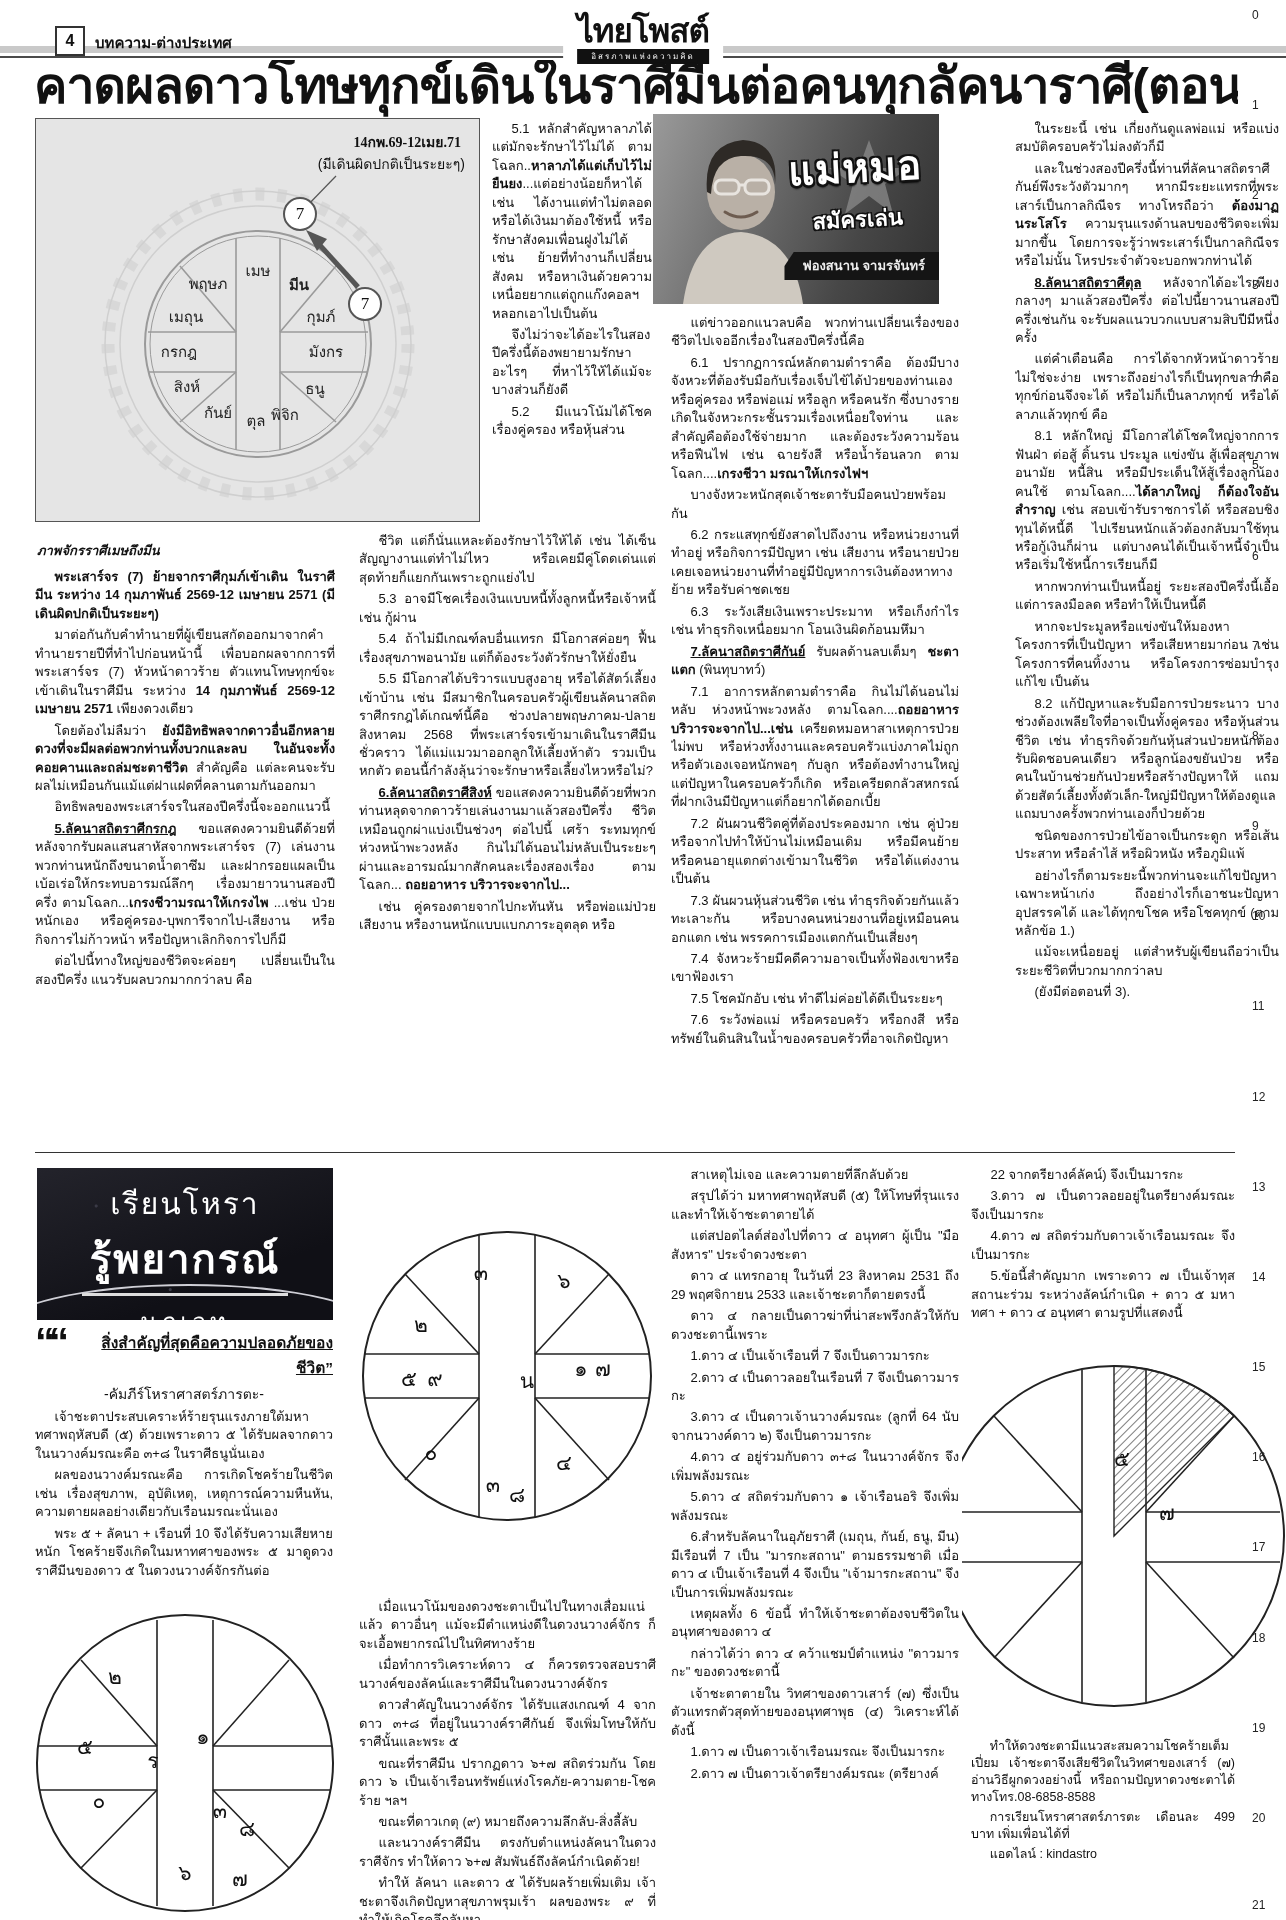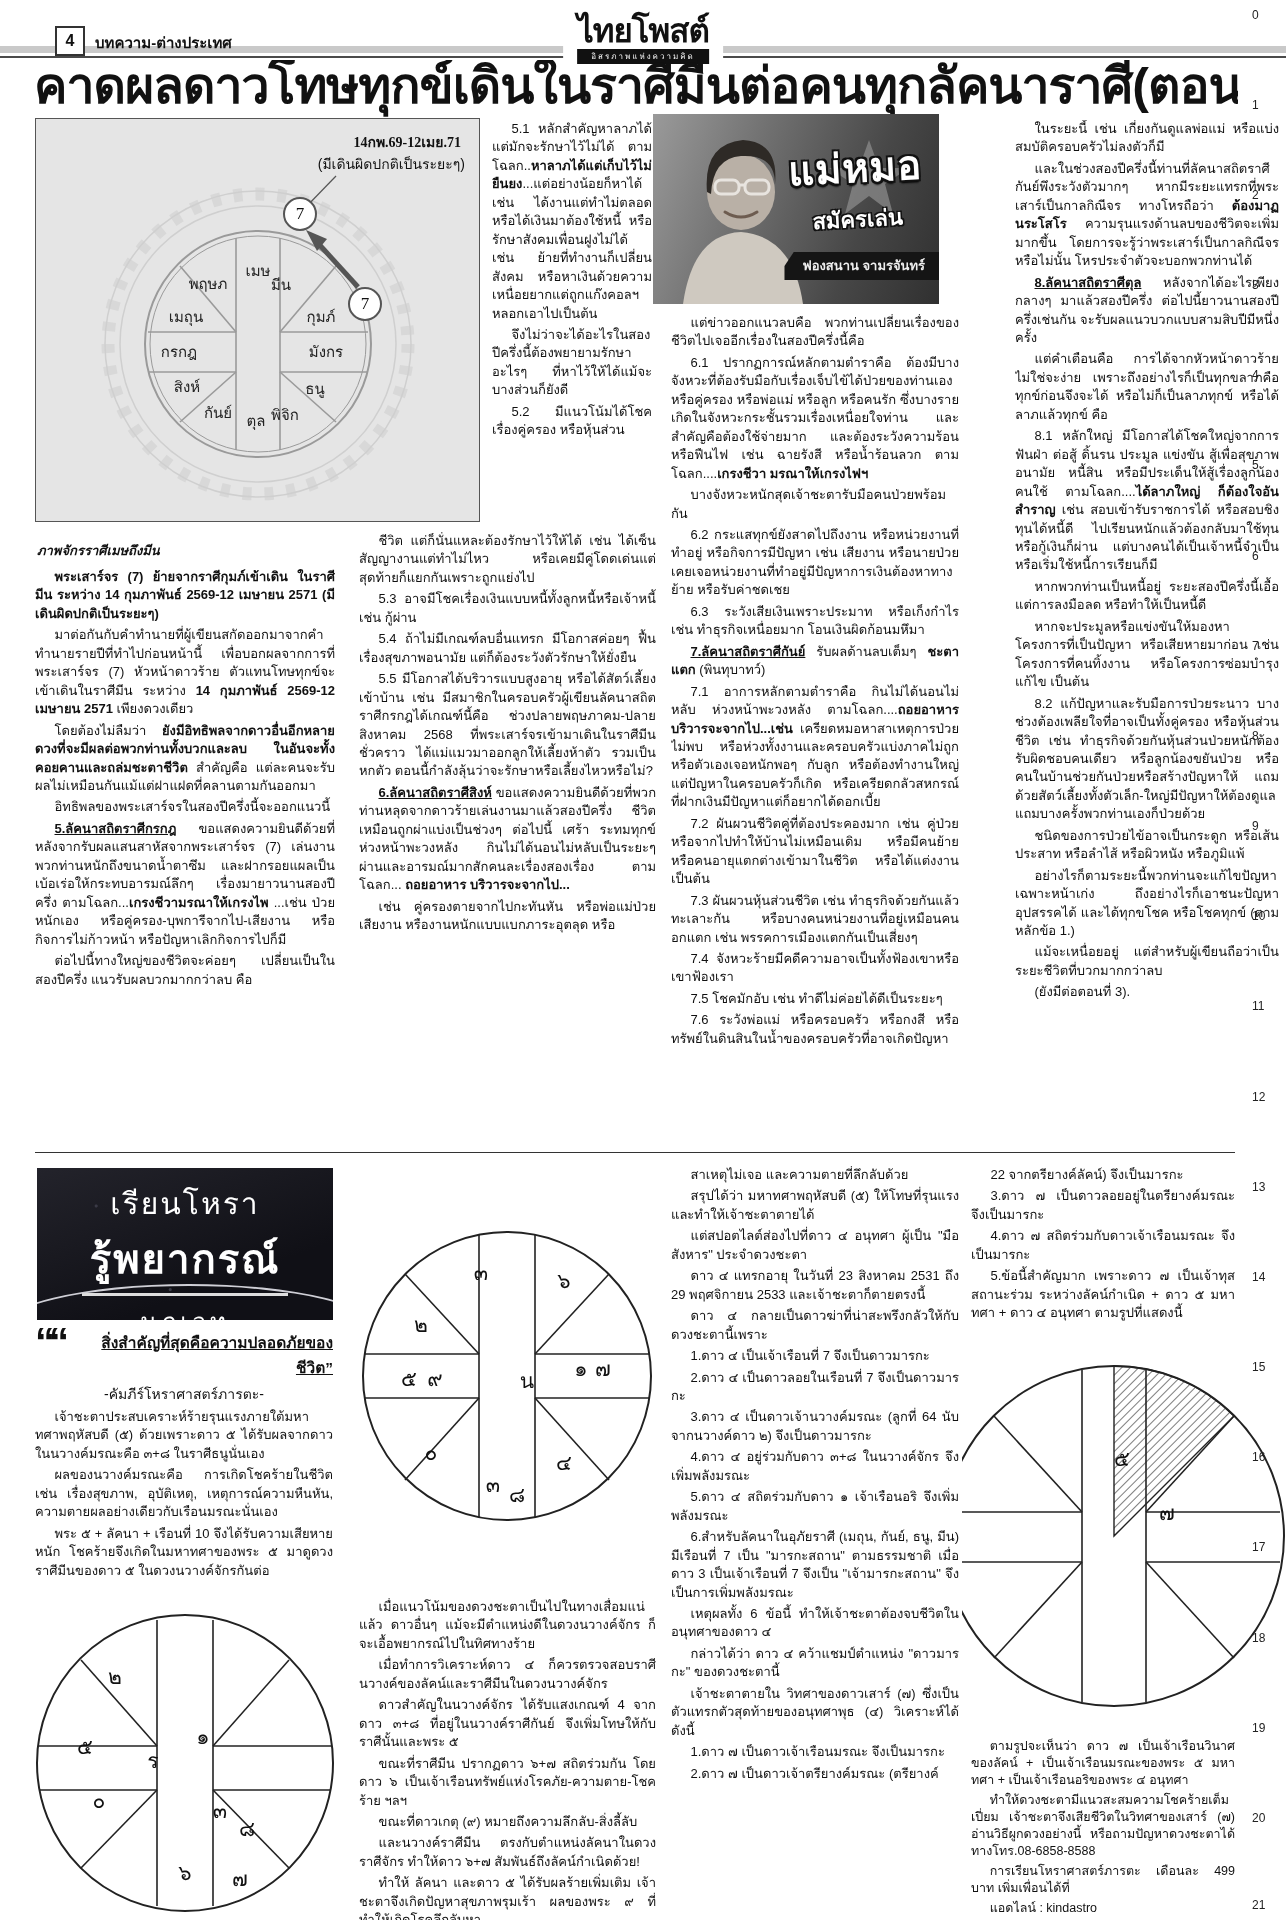--- a/index.html
+++ b/index.html
@@ -105,21 +105,21 @@
       <line x1="300" y1="57" x2="268" y2="90" stroke="#555" stroke-width="1.2"></line>
       <line x1="322" y1="168" x2="281" y2="123" stroke="#555" stroke-width="5"></line>
       <polygon points="270,111 291,120 281,132" fill="#555"></polygon>
     </svg>
     <div id="zodiac-date">14กพ.69-12เมย.71</div>
     <div id="zodiac-note">(มีเดินผิดปกติเป็นระยะๆ)</div>
     <div class="circled7" style="left:247px;top:78px;">7</div>
     <div class="circled7" style="left:312px;top:168px;">7</div>
     <div>
         <span class="zlabel" style="position: absolute; left: 222px; top: 152px;">เมษ</span>
-        <span class="zlabel" style="position: absolute; left: 245px; top: 166px;">มีน</span>
+        <span class="zlabel" style="position: absolute; left: 263px; top: 166px; font-weight: bold;">มีน</span>
         <span class="zlabel" style="position: absolute; left: 285px; top: 198px;">กุมภ์</span>
         <span class="zlabel" style="position: absolute; left: 290px; top: 233px;">มังกร</span>
         <span class="zlabel" style="position: absolute; left: 279px; top: 270px;">ธนู</span>
         <span class="zlabel" style="position: absolute; left: 249px; top: 296px;">พิจิก</span>
         <span class="zlabel" style="position: absolute; left: 220px; top: 302px;">ตุล</span>
         <span class="zlabel" style="position: absolute; left: 182px; top: 294px;">กันย์</span>
         <span class="zlabel" style="position: absolute; left: 151px; top: 268px;">สิงห์</span>
         <span class="zlabel" style="position: absolute; left: 143px; top: 233px;">กรกฎ</span>
         <span class="zlabel" style="position: absolute; left: 150px; top: 198px;">เมถุน</span>
         <span class="zlabel" style="position: absolute; left: 172px; top: 165px;">พฤษภ</span>
@@ -291,21 +291,21 @@
       <p class="para">สาเหตุไม่เจอ และความตายที่ลึกลับด้วย</p>
       <p class="para">สรุปได้ว่า มหาทศาพฤหัสบดี (๕) ให้โทษที่รุนแรงและทำให้เจ้าชะตาตายได้</p>
       <p class="para">แต่สปอตไลต์ส่องไปที่ดาว ๔ อนุทศา ผู้เป็น "มือสังหาร" ประจำดวงชะตา</p>
       <p class="para">ดาว ๔ แทรกอายุ ในวันที่ 23 สิงหาคม 2531 ถึง 29 พฤศจิกายน 2533 และเจ้าชะตาก็ตายตรงนี้</p>
       <p class="para">ดาว ๔ กลายเป็นดาวฆ่าที่น่าสะพรึงกลัวให้กับดวงชะตานี้เพราะ</p>
       <p class="para">1.ดาว ๔ เป็นเจ้าเรือนที่ 7 จึงเป็นดาวมารกะ</p>
       <p class="para">2.ดาว ๔ เป็นดาวลอยในเรือนที่ 7 จึงเป็นดาวมารกะ</p>
       <p class="para">3.ดาว ๔ เป็นดาวเจ้านวางค์มรณะ (ลูกที่ 64 นับจากนวางค์ดาว ๒) จึงเป็นดาวมารกะ</p>
       <p class="para">4.ดาว ๔ อยู่ร่วมกับดาว ๓+๘ ในนวางค์จักร จึงเพิ่มพลังมรณะ</p>
       <p class="para">5.ดาว ๔ สถิตร่วมกับดาว ๑ เจ้าเรือนอริ จึงเพิ่มพลังมรณะ</p>
-      <p class="para">6.สำหรับลัคนาในอุภัยราศี (เมถุน, กันย์, ธนู, มีน) มีเรือนที่ 7 เป็น "มารกะสถาน" ตามธรรมชาติ เมื่อดาว 3 เป็นเจ้าเรือนที่ 7 จึงเป็น "เจ้ามารกะสถาน" จึงเป็นการเพิ่มพลังมรณะ</p>
+      <p class="para">6.สำหรับลัคนาในอุภัยราศี (เมถุน, กันย์, ธนู, มีน) มีเรือนที่ 7 เป็น "มารกะสถาน" ตามธรรมชาติ เมื่อดาว ๔ เป็นเจ้าเรือนที่ 4 จึงเป็น "เจ้ามารกะสถาน" จึงเป็นการเพิ่มพลังมรณะ</p>
       <p class="para">เหตุผลทั้ง 6 ข้อนี้ ทำให้เจ้าชะตาต้องจบชีวิตในอนุทศาของดาว ๔</p>
       <p class="para">กล่าวได้ว่า ดาว ๔ คว้าแชมป์ตำแหน่ง "ดาวมารกะ" ของดวงชะตานี้</p>
       <p class="para">เจ้าชะตาตายใน วิทศาของดาวเสาร์ (๗) ซึ่งเป็นตัวแทรกตัวสุดท้ายของอนุทศาพุธ (๔) วิเคราะห์ได้ดังนี้</p>
       <p class="para">1.ดาว ๗ เป็นดาวเจ้าเรือนมรณะ จึงเป็นมารกะ</p>
       <p class="para">2.ดาว ๗ เป็นดาวเจ้าตรียางค์มรณะ (ตรียางค์</p>
     </div>
 
   <div class="col" style="left:971px;top:1166px;width:264px;height:172px;">
       <p class="para">22 จากตรียางค์ลัคน์) จึงเป็นมารกะ</p>
       <p class="para">3.ดาว ๗ เป็นดาวลอยอยู่ในตรียางค์มรณะ จึงเป็นมารกะ</p>
@@ -335,21 +335,20 @@
         <line x1="184" y1="222" x2="272" y2="318"></line>
       </g>
     </svg>
     <div>
         <span class="chart-num" style="position: absolute; left: 160px; top: 118px;">๕</span>
         <span class="chart-num" style="position: absolute; left: 205px; top: 172px;">๗</span>
       </div>
   </div>
 
   <div class="col small" style="left:971px;top:1738px;width:264px;height:180px;">
-      <p class="para">ตามรูปจะเห็นว่า ดาว ๗ เป็นเจ้าเรือนวินาศของลัคน์ + เป็นเจ้าเรือนมรณะของพระ ๕ มหาทศา + เป็นเจ้าเรือนอริของพระ ๔ อนุทศา</p>
       <p class="para">ทำให้ดวงชะตามีแนวสะสมความโชคร้ายเต็มเปี่ยม เจ้าชะตาจึงเสียชีวิตในวิทศาของเสาร์ (๗) อ่านวิธีผูกดวงอย่างนี้ หรือถามปัญหาดวงชะตาได้ทางโทร.08-6858-8588</p>
       <p class="para">การเรียนโหราศาสตร์ภารตะ เดือนละ 499 บาท เพิ่มเพื่อนได้ที่</p>
       <p class="para">แอดไลน์ : kindastro</p>
     </div>
 
   <div id="ruler">
       <span class="chart-num" style="position: absolute; left: 12px; top: 8px;">0</span>
       <span class="chart-num" style="position: absolute; left: 12px; top: 98px;">1</span>
       <span class="chart-num" style="position: absolute; left: 12px; top: 188px;">2</span>
       <span class="chart-num" style="position: absolute; left: 12px; top: 278px;">3</span>

